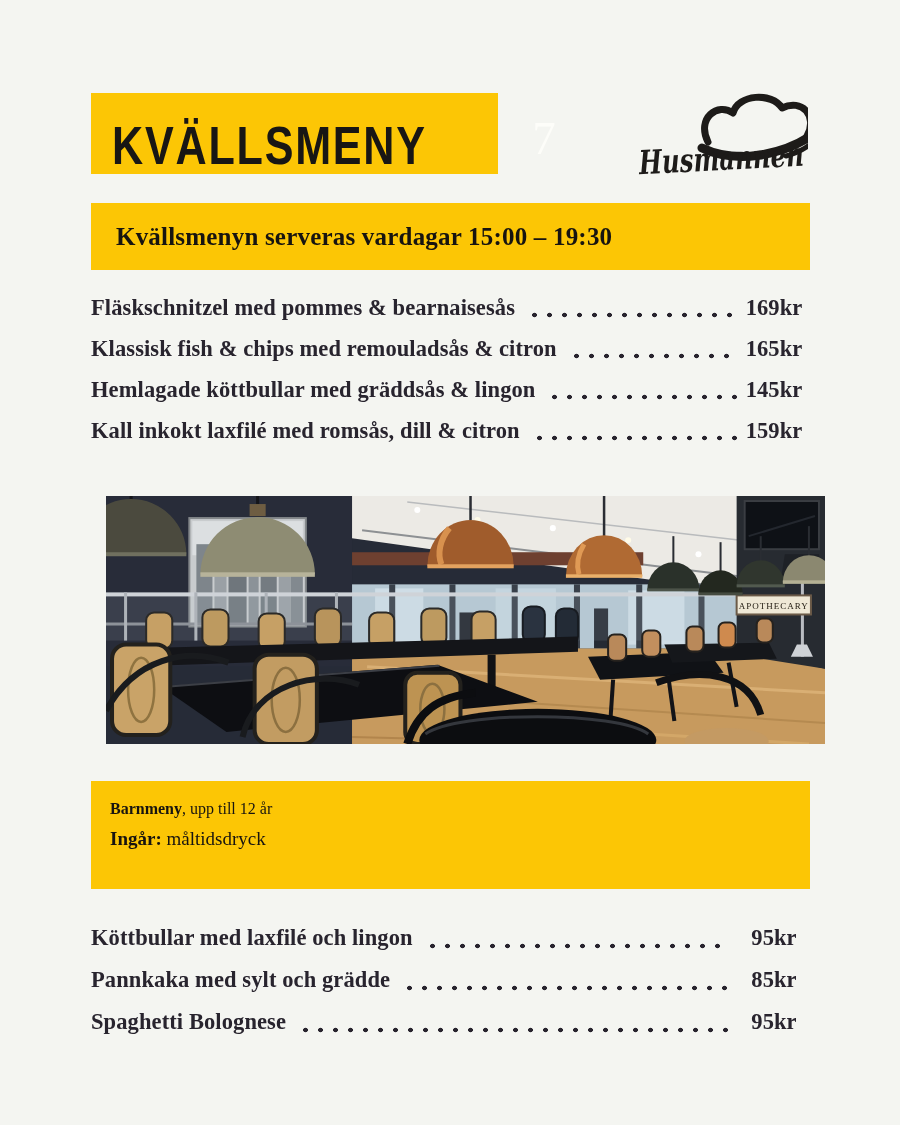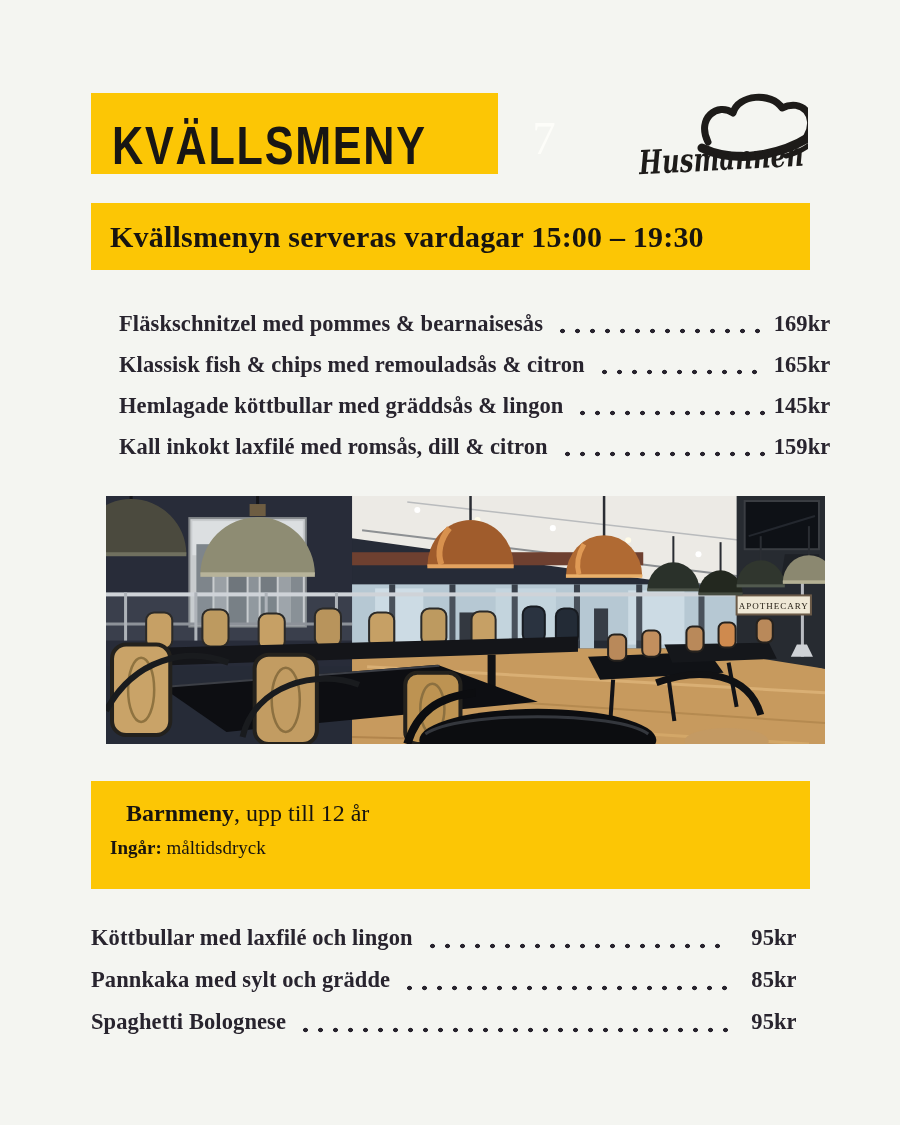--- a/index.html
+++ b/index.html
@@ -53,46 +53,46 @@
   .info-bar {
     position: absolute;
     left: 91px; top: 203px;
     width: 719px; height: 67px;
     background: #fcc605;
     display: flex;
     align-items: center;
   }
   .info-bar span {
     font-weight: bold;
-    font-size: 30px;
+    font-size: 25px;
     color: #171410;
-    padding-left: 19px;
+    padding-left: 25px;
     letter-spacing: 0.2px;
     font-family: Liberation Serif, serif;
   }
   .kids-banner {
     position: absolute;
     left: 91px; top: 781px;
     width: 719px; height: 108px;
     background: #fcc605;
     padding: 19px 0 0 19px;
     color: #171410;
   }
-  .kids-banner .line1 { font-size: 24px; margin-left: 16px; }
+  .kids-banner .line1 { font-size: 16px; }
   .kids-banner .line1 .b { font-weight: bold; }
   .kids-banner .line2 { font-size: 19px; margin-top: 10px; }
   .kids-banner .line2 .b { font-weight: bold; }
   
   .menu {
     position: absolute;
     left: 91px;
     width: 714px;
     list-style: none;
   }
-  .menu.main { top: 303px; margin-left: 28px; }
+  .menu.main { top: 287px; }
   .menu.kids { top: 917px; }
   .menu-row {
     display: flex;
     align-items: center;
     height: 41px;
     font-size: 22.5px;
     font-weight: 600;
     color: #28242e;
     letter-spacing: 0.1px;
   }

